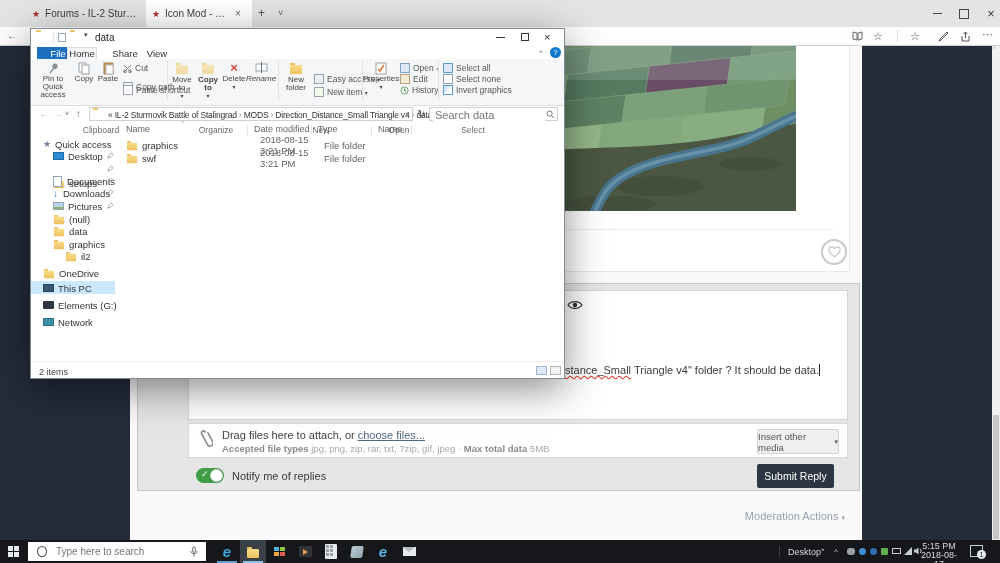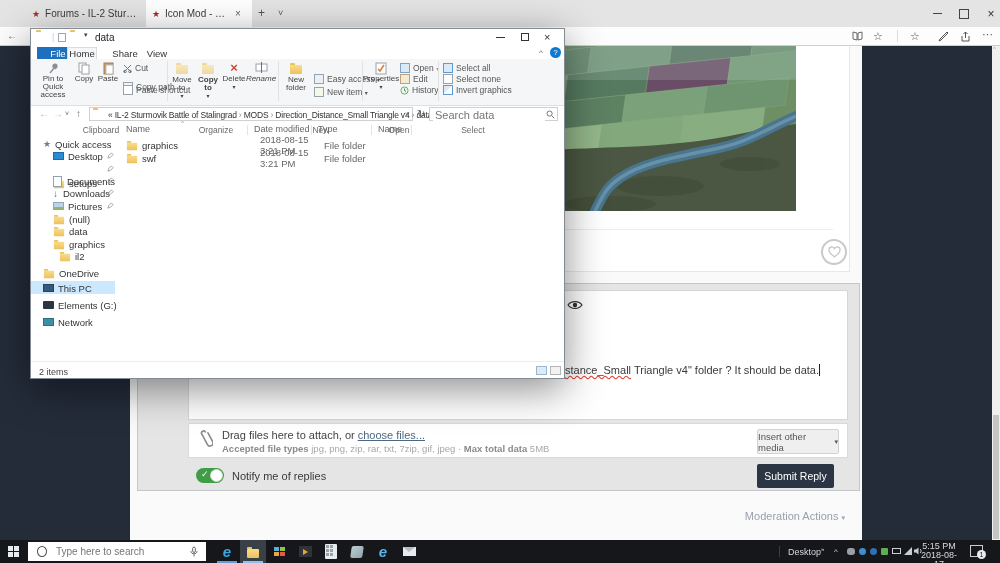--- a/index.html
+++ b/index.html
@@ -483,21 +483,21 @@
           <span>(null)</span>
         </div>
       <div class="sitem" style="left:22px;top:91px;">
           <span class="folder-ico fold-s" style="margin-right:4px;"></span>
           <span>data</span>
         </div>
       <div class="sitem" style="left:22px;top:104px;">
           <span class="folder-ico fold-s" style="margin-right:4px;"></span>
           <span>graphics</span>
         </div>
-      <div class="sitem" style="left:28px;top:116px;">
+      <div class="sitem" style="left:34px;top:116px;">
           <span class="folder-ico fold-s" style="margin-right:4px;"></span>
           <span>il2</span>
         </div>
       <div class="sitem" style="left:12px;top:133px;">
           <span class="folder-ico fold-s" style="margin-right:4px;"></span>
           <span>OneDrive</span>
         </div>
       <div class="abs" style="left:0;top:147px;width:84px;height:13px;background:#cce8ff;"></div>
       <div class="sitem" style="left:12px;top:148px;">
           <span class="mon" style="background:#365a7a;border-color:#27415a;margin-right:4px;"></span>

